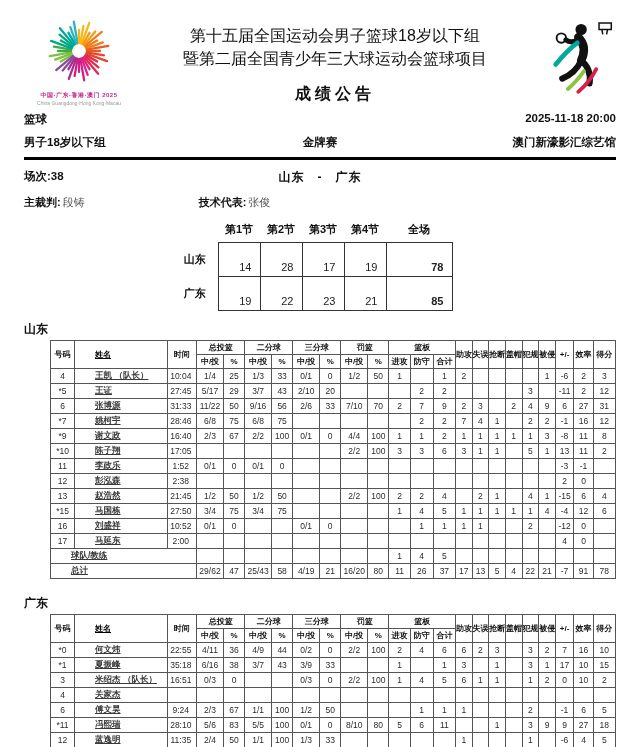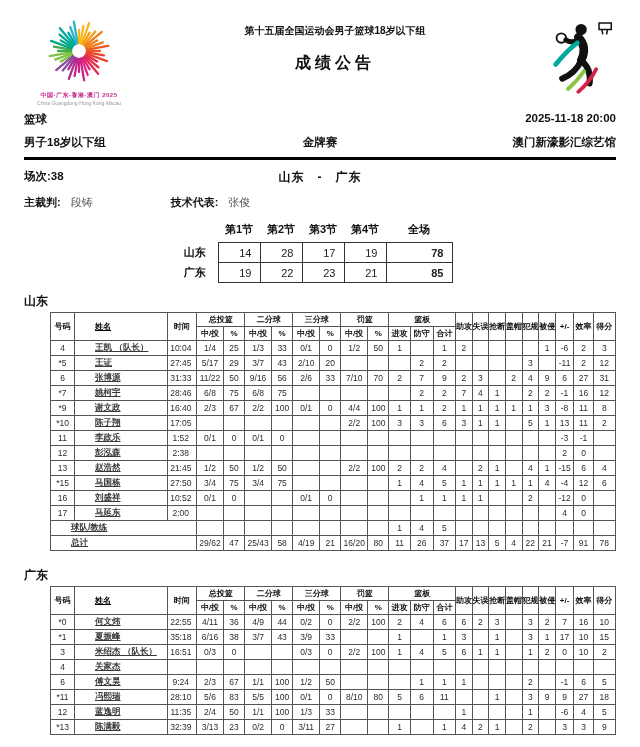--- a/index.html
+++ b/index.html
@@ -4,40 +4,40 @@
 <style>
   html,body{margin:0;padding:0;background:#fff;}
   body{width:640px;height:747px;font-family:"Liberation Sans",sans-serif;color:#111;overflow:hidden;}
   .page{padding:16px 24px 0 24px;box-sizing:border-box;}
   
   .top{display:flex;justify-content:space-between;align-items:flex-start;}
   .logo-left{width:110px;text-align:center;}
   .logo-cap{font-size:6px;color:#c3268c;font-weight:bold;margin-top:1px;letter-spacing:.5px;}
   .logo-cap2{font-size:5px;color:#999;}
   .titles{flex:1;text-align:center;padding-top:8px;}
-  .t1{font-size:10px;font-weight:bold;line-height:1.45;}
+  .t1{font-size:16px;font-weight:normal;line-height:1.45;}
   .doc-title{font-size:16px;font-weight:bold;letter-spacing:4px;margin-top:14px;}
   .logo-right{width:80px;text-align:right;padding-top:2px;}
   .meta1{display:flex;justify-content:space-between;font-weight:bold;font-size:11.5px;margin-top:6px;}
   .meta2{display:grid;grid-template-columns:1fr auto 1fr;font-weight:bold;font-size:11.5px;margin-top:8px;}
   .meta2 .c{text-align:center;}
   .meta2 .r{text-align:right;}
   .rule{border:none;border-top:3px solid #000;margin:7px 0 9px 0;}
   
   .mi1{display:grid;grid-template-columns:1fr auto 1fr;font-weight:bold;font-size:11.5px;margin-top:2px;}
   .mi1 .c{text-align:center;font-size:12px;letter-spacing:1px;}
   .offrow{font-size:11px;margin-top:9px;display:flex;align-items:baseline;}
   .offrow .lbl{font-weight:bold;}
-  .offrow .val{color:#555;margin-left:10px;}
-  .offrow .lbl2{font-weight:bold;margin-left:78px;text-align:right;}
+  .offrow .val{color:#555;margin-left:2px;}
+  .offrow .lbl2{font-weight:bold;margin-left:114px;text-align:right;}
   
   .qwrap{margin:12px 0 4px 148px;}
   table.qt{border-collapse:collapse;}
   .qt th{font-size:11px;font-weight:bold;padding:0 0 5px 0;text-align:center;border:none;}
-  .qt td{border:1.5px solid #333;font-size:11px;text-align:right;padding:2px 8px 2px 0;height:15px;color:#222;}
+  .qt td{border:1.5px solid #333;font-size:11px;text-align:right;padding:16px 8px 2px 0;height:15px;color:#222;}
   .qt td.team{border:none;font-weight:bold;text-align:center;padding:0 6px;color:#111;}
   .qt col.q{width:42px;} .qt col.f{width:66px;} .qt col.t{width:46px;}
   .qt td.full{font-weight:bold;}
   
   .secttl{font-size:12px;font-weight:bold;margin:10px 0 2px 0;}
   table.box{border-collapse:collapse;table-layout:fixed;width:566px;margin-left:26px;}
   .box th{border:1px solid #555;font-size:8px;font-weight:bold;padding:1px 0;text-align:center;overflow:hidden;white-space:nowrap;}
   .box td{border:1px solid #555;font-size:8.5px;padding:1px 0;text-align:center;height:11px;color:#2b2b2b;overflow:hidden;white-space:nowrap;}
   .box td.al,.box th.al{text-align:left;padding-left:20px;font-weight:bold;color:#3a3a3a;text-decoration:underline;}
   .box th.al{color:#000;}
@@ -87,20 +87,21 @@
             <line x1="36.92181871006898" y1="48.457233587073176" x2="28.371315126927264" y2="71.9495491067209" stroke="#a82d8f" stroke-width="2.6" stroke-linecap="round"></line>
             <line x1="35.5" y1="47.79422863405995" x2="28.000000000000007" y2="60.78460969082653" stroke="#a82d8f" stroke-width="2.6" stroke-linecap="round"></line>
             <line x1="34.214911512821146" y1="46.8943999880708" x2="21.35915931909036" y2="62.215288850450364" stroke="#8e4a9e" stroke-width="2.6" stroke-linecap="round"></line>
             <line x1="33.1056000119292" y1="45.785088487178854" x2="13.95448893395475" y2="61.85477872934234" stroke="#8e4a9e" stroke-width="2.6" stroke-linecap="round"></line>
           </svg></span>
       <div class="logo-cap">中国·广东·香港·澳门 2025</div>
       <div class="logo-cap2">China Guangdong·Hong Kong·Macau</div>
     </div>
     <div class="titles">
       <div class="t1">第十五届全国运动会男子篮球18岁以下组</div>
+      <div class="t1">暨第二届全国青少年三大球运动会篮球项目</div>
       <div class="doc-title">成绩公告</div>
     </div>
     <div class="logo-right">
       <svg viewBox="0 0 70 80" width="66" height="76">
         <path d="M52 5 h13 v7 h-13 z M55 12 l1 5 M61 12 l-1 5" fill="none" stroke="#111" stroke-width="1.6"></path>
         <circle cx="33" cy="12" r="6" fill="#111"></circle>
         <path d="M30 20 Q40 30 33 45" stroke="#111" stroke-width="9" fill="none" stroke-linecap="round"></path>
         <path d="M31 23 Q22 27 17 23" stroke="#111" stroke-width="5.5" fill="none" stroke-linecap="round"></path>
         <circle cx="12" cy="21" r="5" fill="none" stroke="#111" stroke-width="2"></circle>
         <path d="M6 49 Q18 34 29 26" stroke="#00a99d" stroke-width="5" fill="none" stroke-linecap="round"></path>

